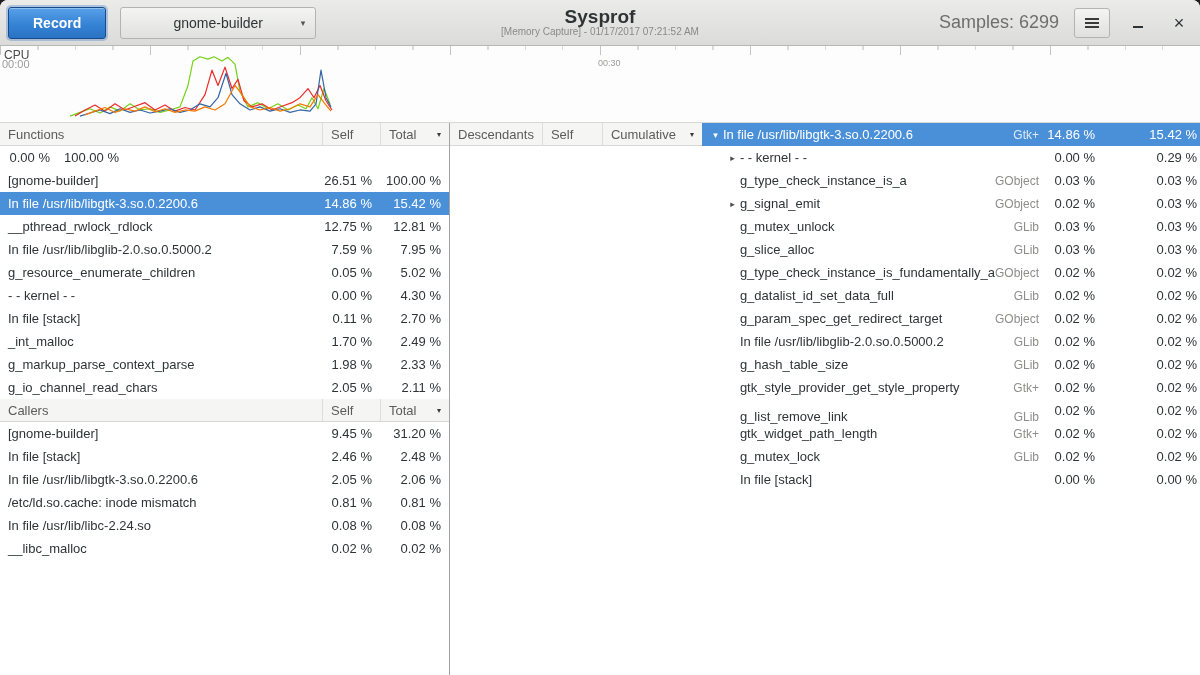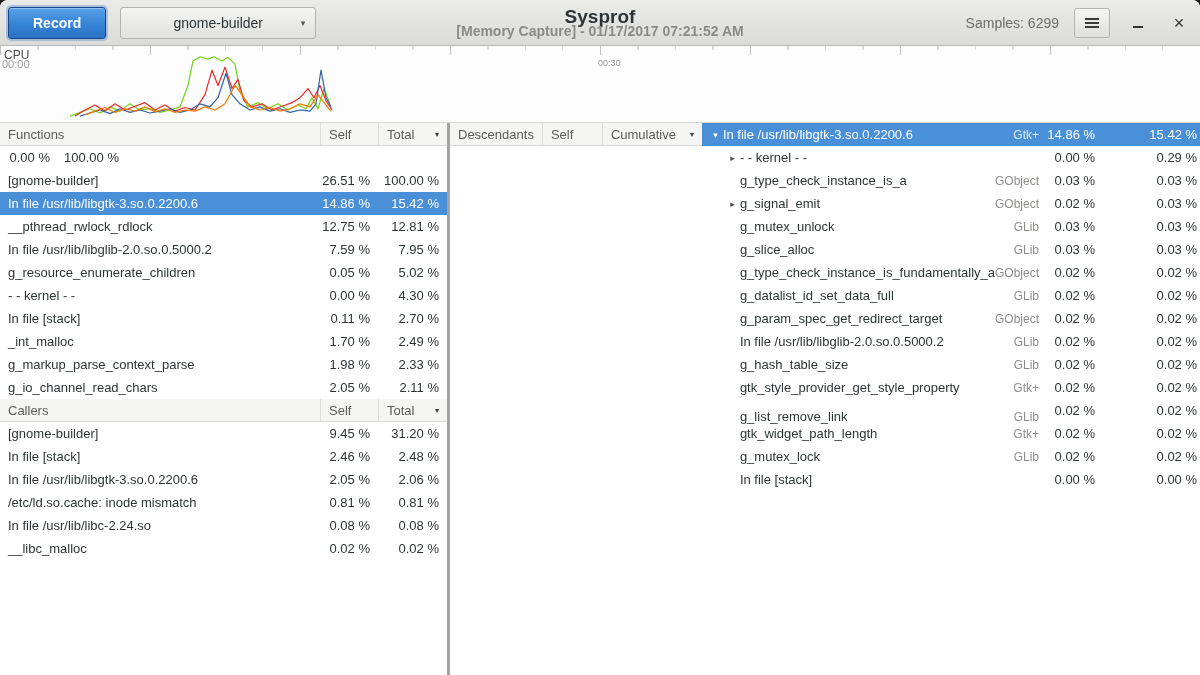--- a/index.html
+++ b/index.html
@@ -18,23 +18,23 @@
     background: linear-gradient(to bottom, #58a0e8 0%, #3583d5 55%, #2a72c4 100%);
     box-shadow: inset 0 1px 0 rgba(255,255,255,.35), 0 0 0 2px rgba(63,126,199,.35); }
   .btn-process { margin-left: 14px; height: 32px; width: 196px; position: relative;
     display: flex; align-items: center; justify-content: center;
     background: linear-gradient(to bottom, #f4f4f3, #e0e0de);
     border: 1px solid #b3b3b0; border-radius: 3px; font-size: 14px; color: #2e3436; }
   .btn-process .arrow { position: absolute; right: 10px; font-size: 9px; color: #555; }
   .titlebox { position: absolute; left: 50%; top: 50%; transform: translate(-50%,-50%);
     text-align: center; white-space: nowrap; }
   .title { font-size: 19px; font-weight: 700; color: #2e3436; line-height: 17px; }
-  .subtitle { font-size: 14px; color: #8a8a88; line-height: 13px; font-weight: bold; }
+  .subtitle { font-size: 10px; color: #8a8a88; line-height: 13px; }
   .hb-right { margin-left: auto; display: flex; align-items: center; gap: 15px; }
-  .samples { font-size: 14px; color: #6e6e6c; }
+  .samples { font-size: 18px; color: #6e6e6c; }
   .btn-menu { width: 36px; height: 30px; display: flex; align-items: center; justify-content: center;
     background: linear-gradient(to bottom, #f4f4f3, #e0e0de);
     border: 1px solid #b3b3b0; border-radius: 3px; }
   .menu-glyph { width: 14px; height: 10px; border-top: 2px solid #3a3a3a;
     border-bottom: 2px solid #3a3a3a; position: relative; }
   .menu-glyph::after { content: ""; position: absolute; left: 0; right: 0; top: 2px;
     height: 2px; background: #3a3a3a; }
   .win-btn { width: 26px; height: 26px; border: none; background: transparent;
     display: flex; align-items: center; justify-content: center; color: #2e3436; }
   .min-glyph { width: 10px; height: 2px; background: #2e3436; margin-top: 8px; }
@@ -48,21 +48,21 @@
       repeating-linear-gradient(to right, #c4c4c2 0 1px, transparent 1px 150px),
       repeating-linear-gradient(to right, #dadad8 0 1px, transparent 1px 37.5px);
     background-size: 100% 9px, 100% 4px; background-repeat: no-repeat; }
   .cpu-lines { position: absolute; left: 0; top: 0; width: 100%; height: 100%; }
   .cpu-label { position: absolute; top: 2px; left: 4px; font-size: 12px; color: #4a4a4a; }
   .t0 { position: absolute; top: 12px; left: 2px; font-size: 11px; color: #9a9a98; }
   .t30 { position: absolute; top: 12px; left: 598px; font-size: 9px; color: #9a9a98; }
 
   
   .main { flex: 1; display: flex; min-height: 0; background: #fff; }
-  .left-panel { width: 450px; flex: 0 0 450px; border-right: 3px solid #a3a3a3;
+  .left-panel { width: 450px; flex: 0 0 450px; border-right: 1px solid #a3a3a3;
     display: flex; flex-direction: column; background: #fff; }
   .right-panel { flex: 1; display: flex; flex-direction: row; background: #fff; }
 
   
   .thead { height: 23px; flex: 0 0 23px; display: flex; background: #f5f5f4;
     border-bottom: 1px solid #d8d8d6; font-size: 13px; color: #5b5b59; }
   .th { display: flex; align-items: center; padding: 0 8px; white-space: nowrap; }
   .th + .th { border-left: 1px solid #dddddb; }
   .th-name  { flex: 1; }
   .th-self  { width: 58px; flex: 0 0 58px; }

